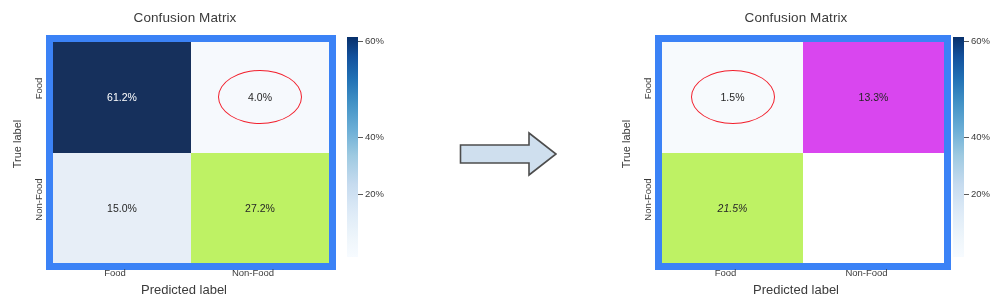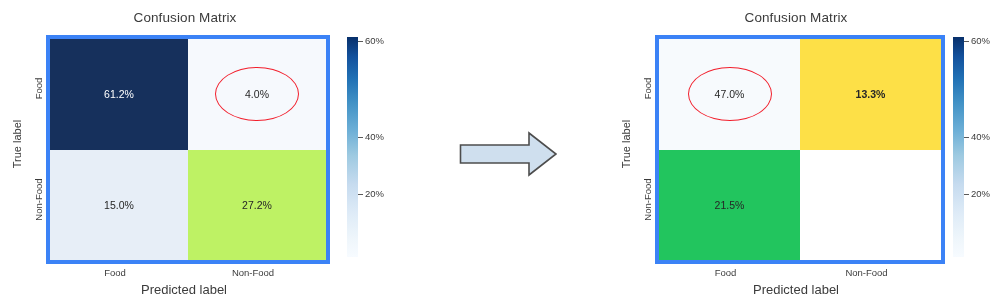--- a/index.html
+++ b/index.html
@@ -14,21 +14,21 @@
   
   .panel{position:absolute;top:0;height:299px;}
   .panel-title{
     position:absolute;text-align:center;
     font-size:13.5px;color:#3b3b3b;letter-spacing:.1px;
     white-space:nowrap;
   }
   .heatmap{
     position:absolute;display:grid;
     grid-template-columns:1fr 1fr;grid-template-rows:1fr 1fr;
-    border:4px solid #3b82f6;box-sizing:content-box;
+    border:7px solid #3b82f6;box-sizing:content-box;
   }
   .cell{
     display:flex;align-items:center;justify-content:center;
     font-size:10.5px;position:relative;
   }
   .cell-text{position:relative;z-index:3;line-height:1;}
   .ellipse{
     position:absolute;z-index:2;left:50%;top:50%;
     transform:translate(-50%,-50%);
     width:84px;height:54px;border-radius:50%;
@@ -135,28 +135,28 @@
 
   <div class="panel" style="left:586px;width:421px;">
 
     <div class="panel-title" style="left:69px;top:6px;width:282px;">Confusion Matrix</div>
 
     <div class="heatmap" style="left:69px;top:31px;width:282px;height:221px;">
 
 
       <div class="cell" style="background:#f7fafd;">
         <span class="ellipse"></span>
-        <span class="cell-text" style="color:#262626;">47.0%</span>
+        <span class="cell-text" style="color:#262626;">1.5%</span>
       </div>
 
-      <div class="cell" style="background:#fde047;font-weight:bold;">
+      <div class="cell" style="background:#d946ef;">
         <span class="cell-text" style="color:#262626;">13.3%</span>
       </div>
 
-      <div class="cell" style="background:#22c55e;">
+      <div class="cell" style="background:#bef264;font-style:italic;">
         <span class="cell-text" style="color:#262626;">21.5%</span>
       </div>
     </div>
 
     <div class="xtick" style="left:69px;top:263px;width:141px;">Food</div>
     <div class="xtick" style="left:210px;top:263px;width:141px;">Non-Food</div>
     <div class="xaxis-label" style="left:69px;top:278px;width:282px;">Predicted label</div>
 
     <div class="ytick" style="left:31px;top:79px;width:60px;text-align:center;">Food</div>
     <div class="ytick" style="left:28px;top:190px;width:66px;text-align:center;">Non-Food</div>

